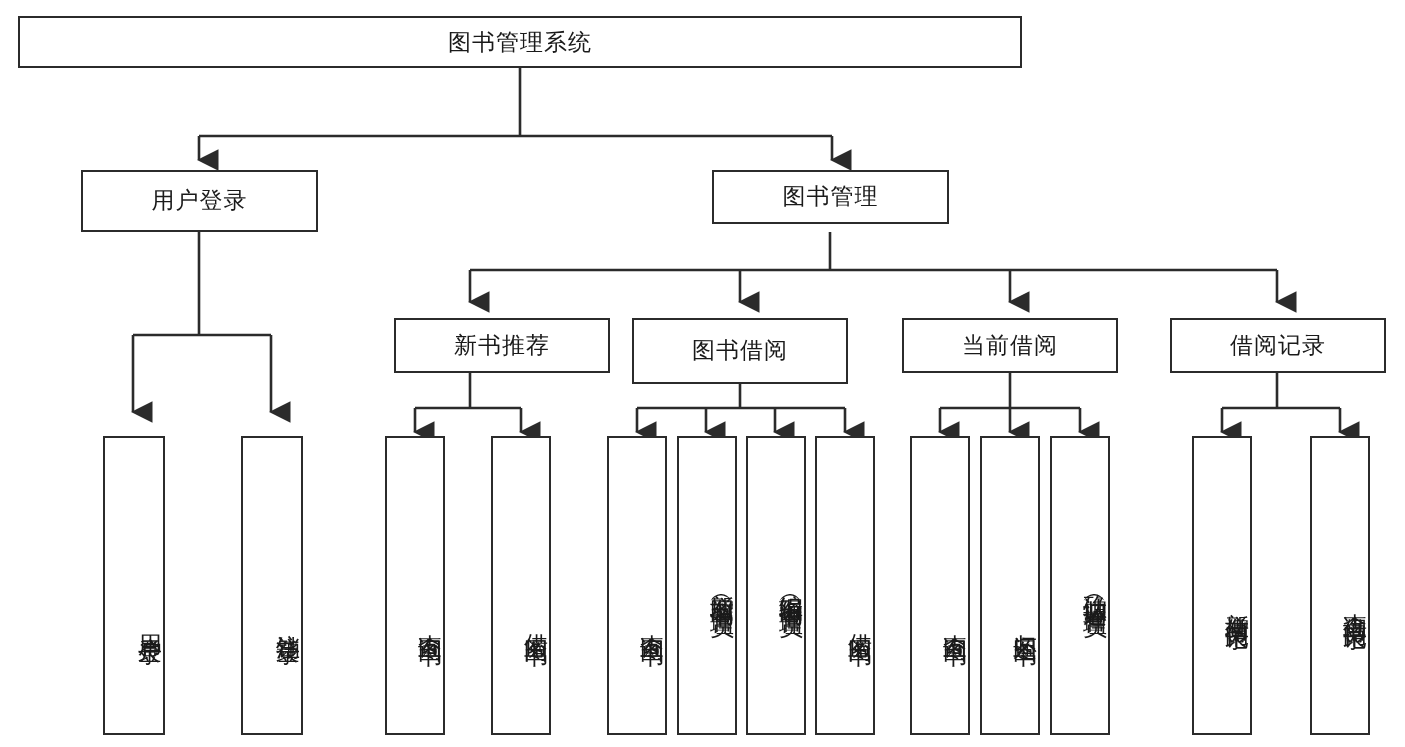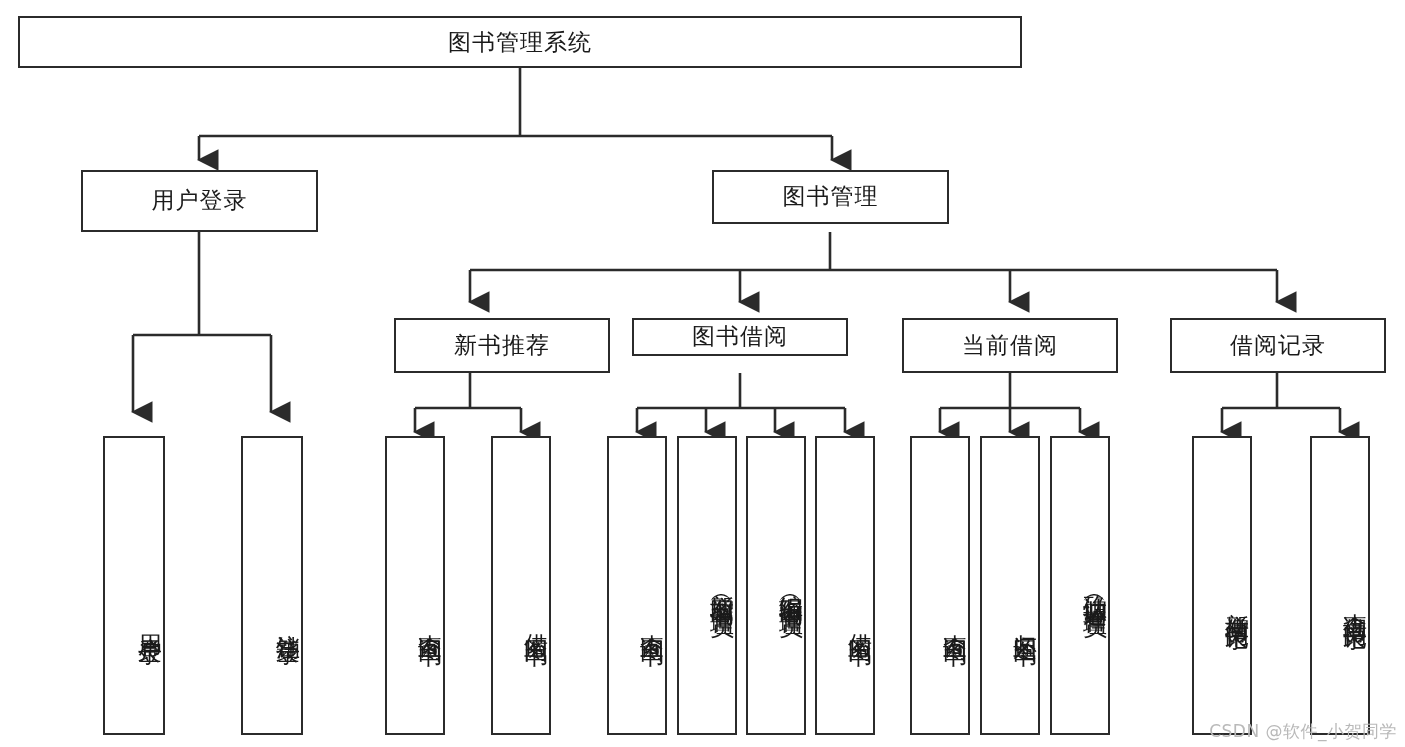--- a/index.html
+++ b/index.html
@@ -137,21 +137,21 @@
   <div class="node horiz" style="left:81px; top:170px; width:237px; height:62px;">
     <span>用户登录</span>
   </div>
   <div class="node horiz" style="left:712px; top:170px; width:237px; height:54px;">
     <span>图书管理</span>
   </div>
 
   <div class="node horiz" style="left:362px; top:318px; width:216px; height:55px;margin-left:32px;">
     <span>新书推荐</span>
   </div>
-  <div class="node horiz" style="left:632px; top:318px; width:216px; height:38px;font-family:Liberation Serif, serif;">
+  <div class="node horiz" style="left:632px; top:318px; width:216px; height:66px;font-family:Liberation Serif, serif;">
     <span>图书借阅</span>
   </div>
   <div class="node horiz" style="left:902px; top:318px; width:216px; height:55px;">
     <span>当前借阅</span>
   </div>
   <div class="node horiz" style="left:1170px; top:318px; width:216px; height:55px;">
     <span>借阅记录</span>
   </div>
 
   <div class="node vert" style="left:103px; top:436px; width:62px; height:299px; padding-top:70px;">
@@ -191,14 +191,13 @@
     <span class="vlabel">确认归还（管理员）</span>
   </div>
 
   <div class="node vert" style="left:1192px; top:436px; width:60px; height:299px; padding-top:34px;">
     <span class="vlabel">新增借阅记录</span>
   </div>
   <div class="node vert" style="left:1310px; top:436px; width:60px; height:299px; padding-top:34px;">
     <span class="vlabel">查询借阅记录</span>
   </div>
 
-  <div class="watermark">CSDN @软件_小贺同学</div>
 </div>
 
 </body></html>

